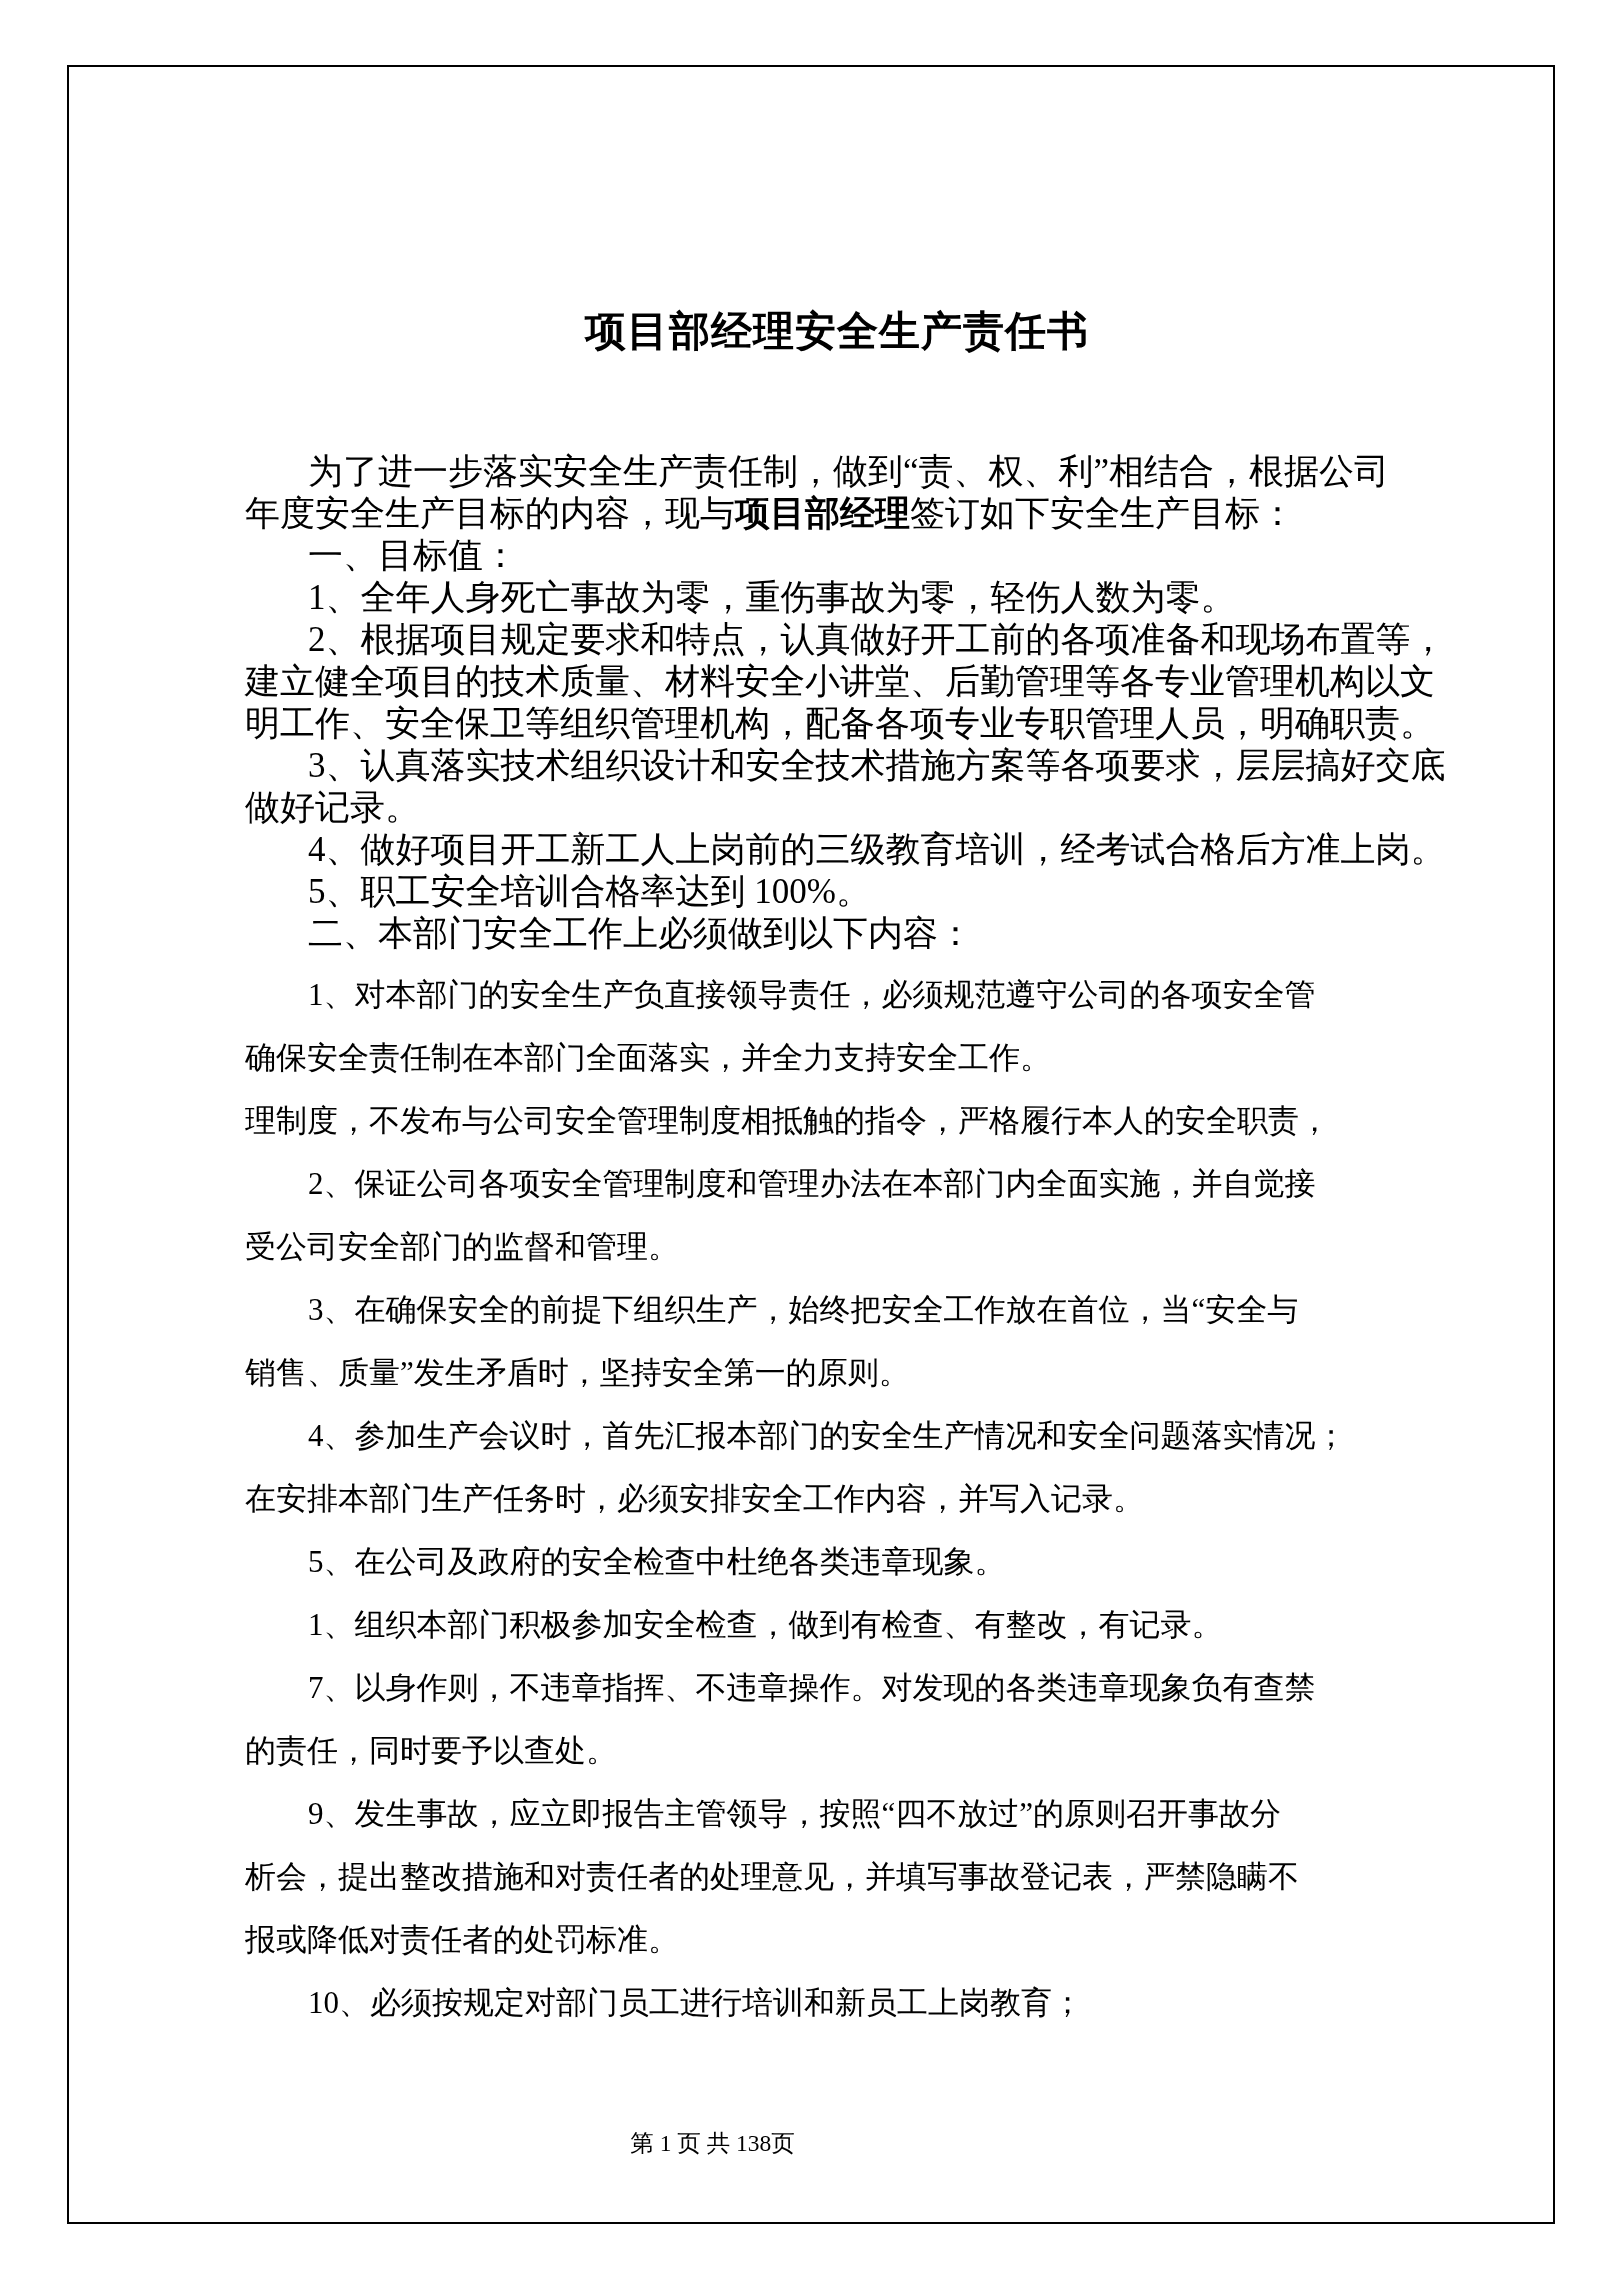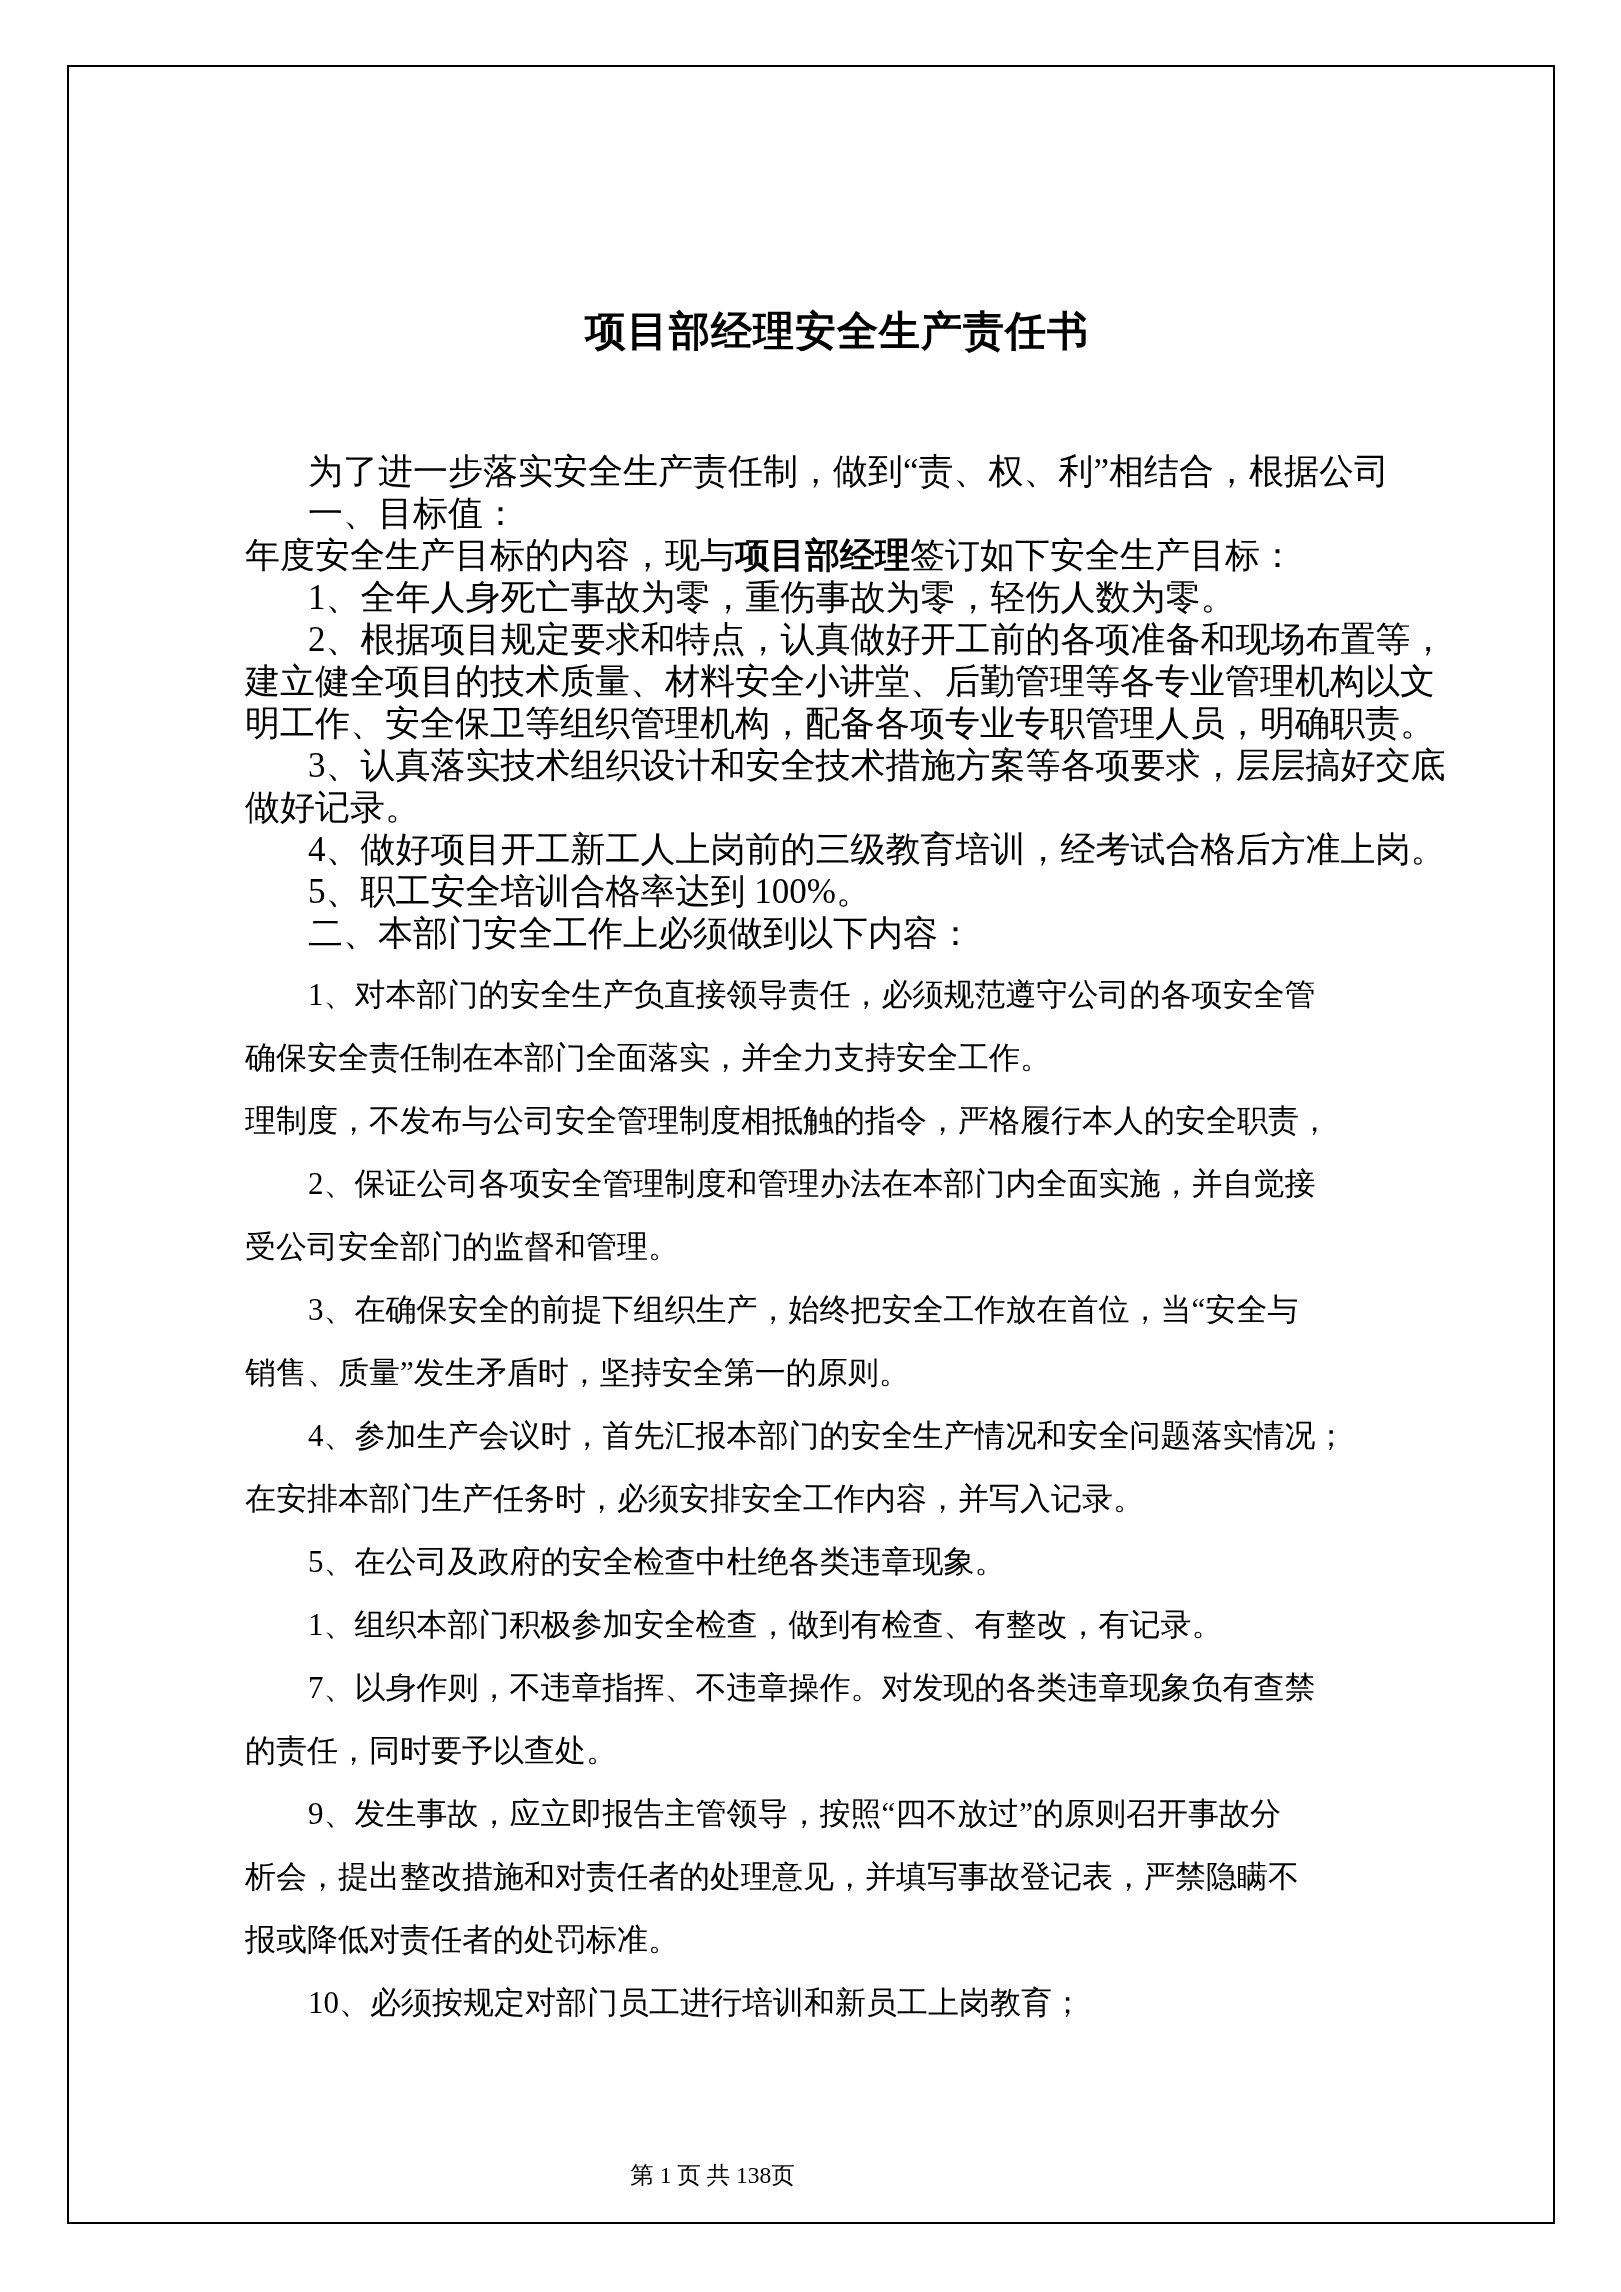--- a/index.html
+++ b/index.html
@@ -61,35 +61,34 @@
     font-weight: bold;
   }
   .page-footer {
     position: absolute;
     left: 0;
     right: 196px;
     top: 2127px;
     text-align: center;
     font-size: 23.5px;
     white-space: pre;
-    margin-top: 32px;
   }
 </style>
 </head>
 <body>
 
 <div class="page-border"></div>
 
 <h1 class="doc-title">项目部经理安全生产责任书</h1>
 
 <div class="content">
   <div class="section-a">
       <div class="line indent"><span>为了进一步落实安全生产责任制，做到“责、权、利”相结合，根据公司</span></div>
+      <div class="line"><span>年度安全生产目标的内容，现与</span><b>项目部经理</b><span>签订如下安全生产目标：</span></div>
       <div class="line indent"><span>一、目标值：</span></div>
-      <div class="line"><span>年度安全生产目标的内容，现与</span><b>项目部经理</b><span>签订如下安全生产目标：</span></div>
       <div class="line indent"><span>1、全年人身死亡事故为零，重伤事故为零，轻伤人数为零。</span></div>
       <div class="line indent"><span>2、根据项目规定要求和特点，认真做好开工前的各项准备和现场布置等，</span></div>
       <div class="line"><span>建立健全项目的技术质量、材料安全小讲堂、后勤管理等各专业管理机构以文</span></div>
       <div class="line"><span>明工作、安全保卫等组织管理机构，配备各项专业专职管理人员，明确职责。</span></div>
       <div class="line indent"><span>3、认真落实技术组织设计和安全技术措施方案等各项要求，层层搞好交底</span></div>
       <div class="line"><span>做好记录。</span></div>
       <div class="line indent"><span>4、做好项目开工新工人上岗前的三级教育培训，经考试合格后方准上岗。</span></div>
       <div class="line indent"><span>5、职工安全培训合格率达到 100%。</span></div>
       <div class="line indent"><span>二、本部门安全工作上必须做到以下内容：</span></div>
     </div>

